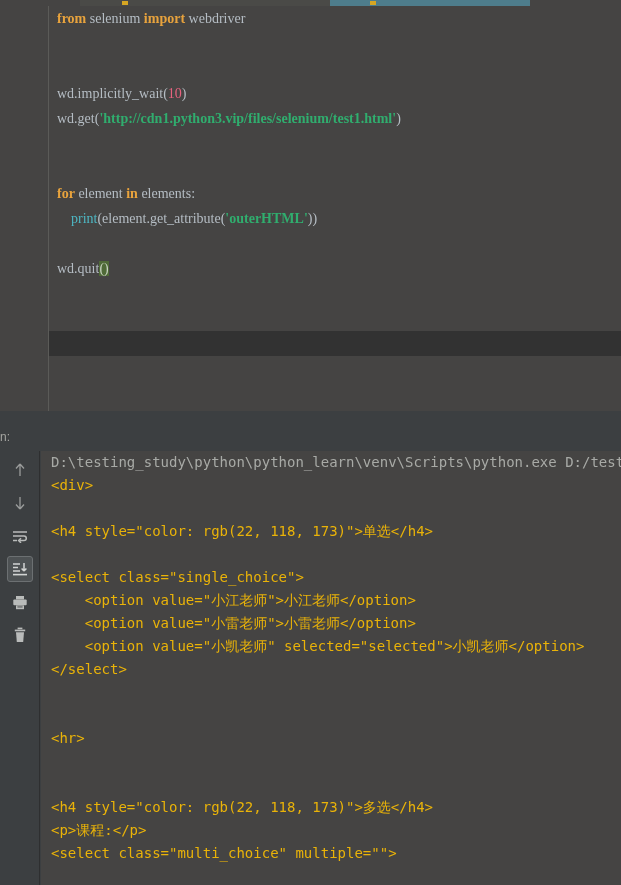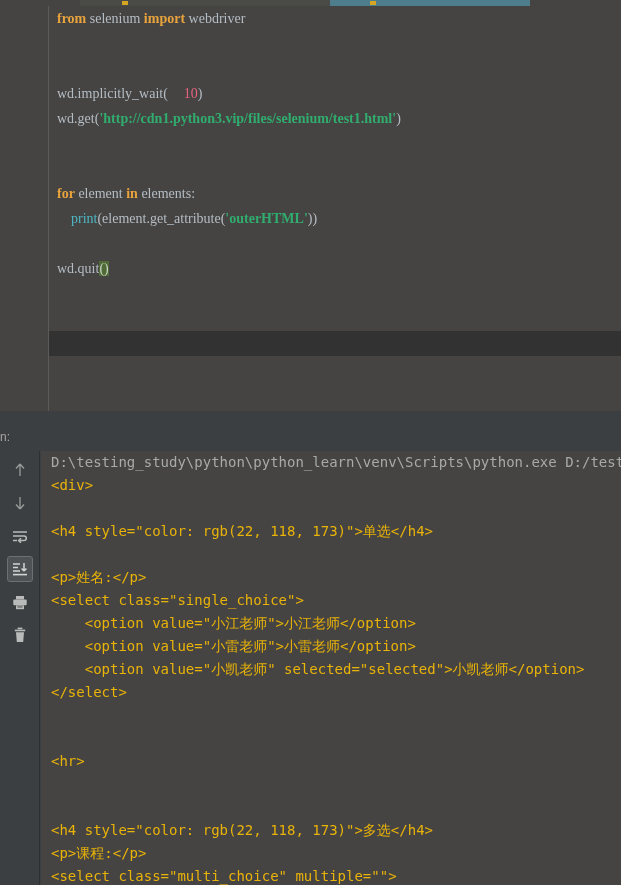--- a/index.html
+++ b/index.html
@@ -65,21 +65,21 @@
     letter-spacing: 0px;
   }
   
   .caret-row-bg {
     position: absolute; left: 0; width: 621px;
     height: 25px; background: #323232;
   }
   .kw      { color: #e8a33d; font-weight: bold; }
   .fn      { color: #4eb8c4; }
   .str     { color: #30ad6e; font-weight: bold; }
-  .num     { color: #e8637f; margin-left: 16px; }
+  .num     { color: #e8637f; }
   .cmt     { color: #e07c7c; }
   .plain   { color: #b5bdc4; }
   .sel     { background: #4f6a37; color: #c8d4c0; }
 
   
   .runwin {
     position: absolute; left: 0; top: 411px;
     width: 621px; height: 474px;
     background: #3c3f41;
   }
@@ -268,21 +268,20 @@
           </span>
         </div>
       </div>
 
     <div class="console" id="console">
         <div class="con-line cmd">D:\testing_study\python\python_learn\venv\Scripts\python.exe D:/testing_</div>
         <div class="con-line">&lt;div&gt;</div>
         <div class="con-line blank">&nbsp;</div>
         <div class="con-line">&lt;h4 style="color: rgb(22, 118, 173)"&gt;单选&lt;/h4&gt;</div>
         <div class="con-line blank">&nbsp;</div>
-        <div class="con-line">&lt;p&gt;姓名:&lt;/p&gt;</div>
         <div class="con-line">&lt;select class="single_choice"&gt;</div>
         <div class="con-line">    &lt;option value="小江老师"&gt;小江老师&lt;/option&gt;</div>
         <div class="con-line">    &lt;option value="小雷老师"&gt;小雷老师&lt;/option&gt;</div>
         <div class="con-line">    &lt;option value="小凯老师" selected="selected"&gt;小凯老师&lt;/option&gt;</div>
         <div class="con-line">&lt;/select&gt;</div>
         <div class="con-line blank">&nbsp;</div>
         <div class="con-line blank">&nbsp;</div>
         <div class="con-line">&lt;hr&gt;</div>
         <div class="con-line blank">&nbsp;</div>
         <div class="con-line blank">&nbsp;</div>

